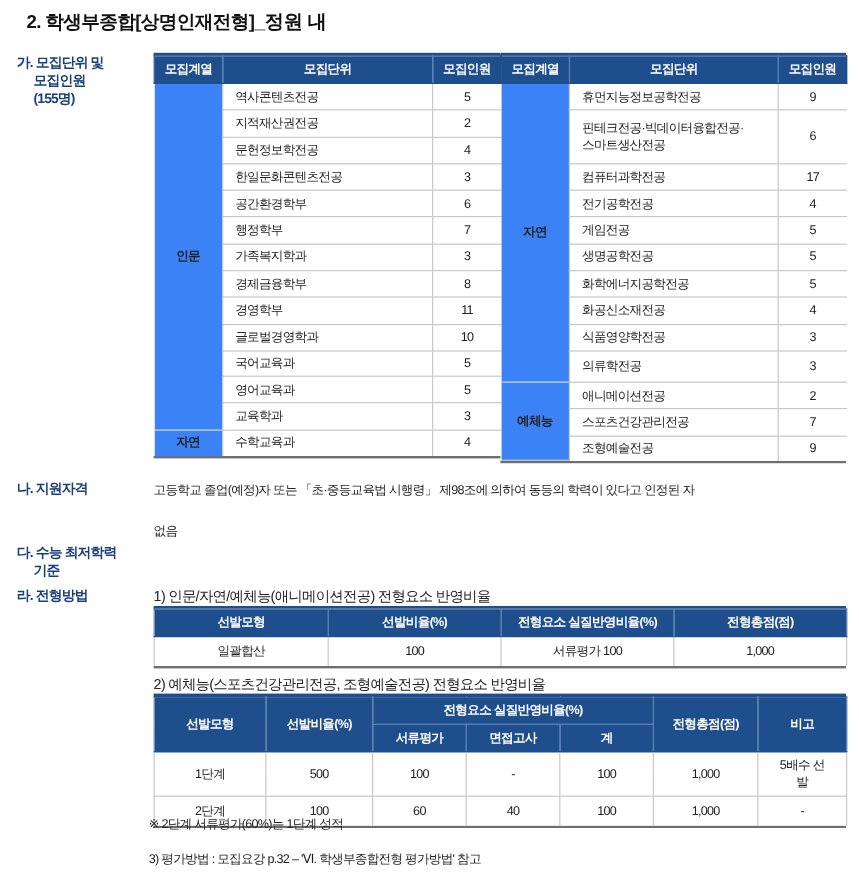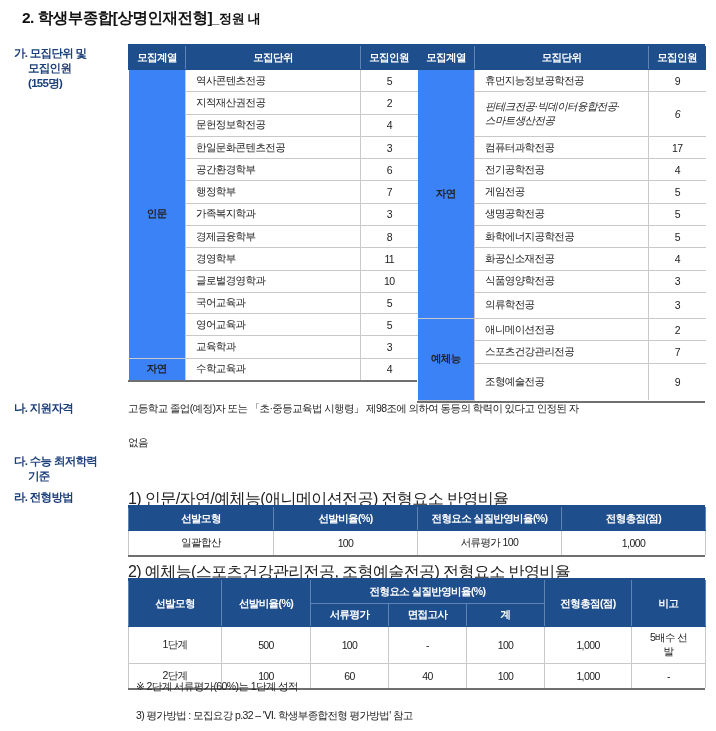--- a/index.html
+++ b/index.html
@@ -22,21 +22,21 @@
     position: absolute;
     left: 22px;
     top: 8px;
     font-size: 15.5px;
     font-weight: bold;
     color: #111111;
     letter-spacing: -0.5px;
     white-space: nowrap;
   }
   .doc-title .suffix {
-    font-size: 13px;
+    font-size: 16px;
     font-weight: bold;
     letter-spacing: -0.3px;
   }
 
   
   .sec-label {
     position: absolute;
     left: 14px;
     width: 112px;
     font-size: 11.5px;
@@ -101,21 +101,21 @@
   .recruit thead th:last-child { border-right: 1px solid #1f4e8c; }
   .recruit tbody tr:last-child td { border-bottom: none; }
 
   #recruit-left  { left: 128px; width: 289px; }
   #recruit-right { left: 417px; width: 288px; }
 
   
   .caption {
     position: absolute;
     left: 128px;
-    font-size: 16px;
+    font-size: 12px;
     color: #222222;
     letter-spacing: -0.6px;
     white-space: nowrap;
   }
   .method {
     position: absolute;
     left: 128px;
     width: 577px;
     border-top: 2px solid #1f4e8c;
     border-bottom: 2px solid #6f6f6f;
@@ -124,21 +124,21 @@
   .method td {
     border-left: 1px solid #c9c9c9;
     border-right: 1px solid #c9c9c9;
     padding: 4px 13px;
   }
   .method tbody tr:last-child td { border-bottom: none; }
   .method thead th.grp-top { border-bottom: 1px solid #5d84b5; }
 
   .note {
     position: absolute;
-    left: 136px;
+    left: 124px;
     font-size: 10.5px;
     color: #222222;
     letter-spacing: -0.6px;
     white-space: nowrap;
   }
 
   
   .body-text {
     position: absolute;
     left: 128px;
@@ -251,21 +251,21 @@
         <th>모집단위</th>
         <th>모집인원</th>
       </tr>
     </thead>
     <tbody id="recruit-right-body">
         <tr style="height: 22.3px;">
           <td class="series" rowspan="10">자연</td>
           <td class="unit">휴먼지능정보공학전공</td>
           <td class="num">9</td>
         </tr>
-        <tr style="height: 44.6px; font-style: italic;">
+        <tr style="height: 44.6px;">
           <td class="unit">핀테크전공·빅데이터융합전공·<br>스마트생산전공</td>
           <td class="num">6</td>
         </tr>
         <tr style="height: 22.3px;">
           <td class="unit">컴퓨터과학전공</td>
           <td class="num">17</td>
         </tr>
         <tr style="height: 22.3px;">
           <td class="unit">전기공학전공</td>
           <td class="num">4</td>
@@ -296,21 +296,21 @@
         </tr>
         <tr style="height: 22.3px;">
           <td class="series" rowspan="3">예체능</td>
           <td class="unit">애니메이션전공</td>
           <td class="num">2</td>
         </tr>
         <tr style="height: 22.3px;">
           <td class="unit">스포츠건강관리전공</td>
           <td class="num">7</td>
         </tr>
-        <tr style="height: 37px;">
+        <tr style="height: 20px;">
           <td class="unit">조형예술전공</td>
           <td class="num">9</td>
         </tr>
       </tbody>
   </table>
 </div>
 
 <div class="sec-label" style="top:401px;">
   <span>나. 지원자격</span>
 </div>

